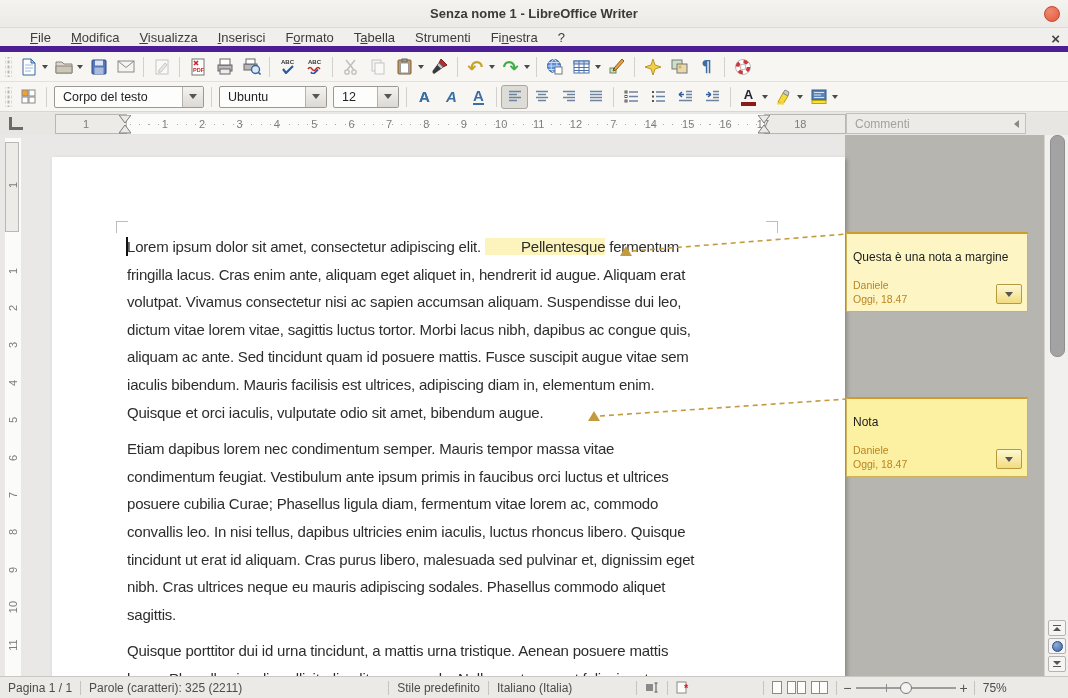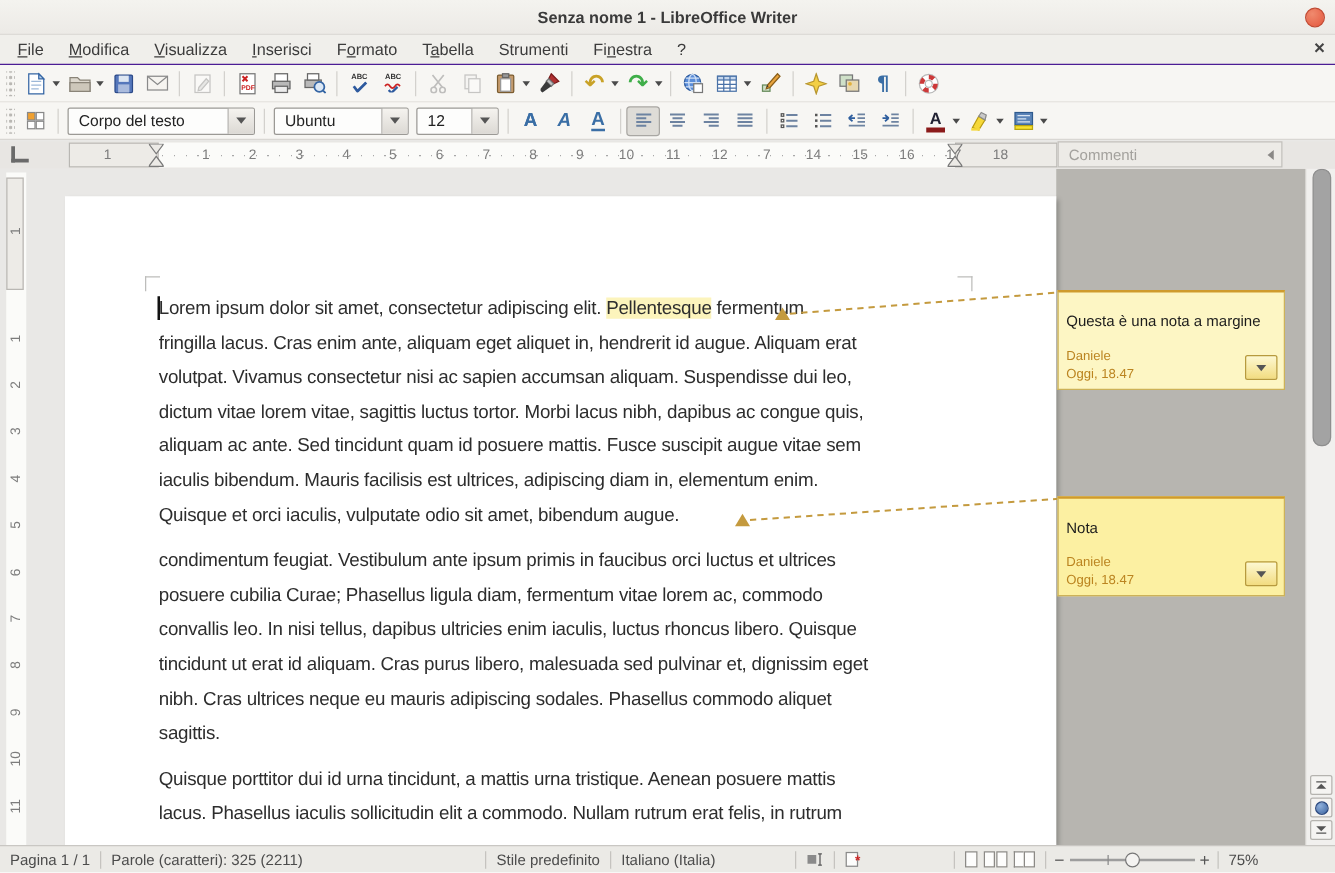--- a/index.html
+++ b/index.html
@@ -8,22 +8,22 @@
        -webkit-font-smoothing:antialiased;}
   
   .titlebar{position:absolute;left:0;top:0;width:1068px;height:27px;
     background:linear-gradient(#f4f3ef,#eceae6);border-bottom:1px solid #dddbd7;
     display:flex;align-items:center;justify-content:center;}
   .titlebar .title{font-weight:bold;font-size:13px;color:#3a3a3a;}
   .win-circle{position:absolute;right:8px;top:6px;width:14px;height:14px;border-radius:50%;
     background:radial-gradient(circle at 35% 30%,#f08a6e,#e4573d);border:1px solid #c14a33;}
   
   .menubar{position:absolute;left:0;top:28px;width:1068px;height:24px;background:#f0efeb;
-    display:flex;align-items:center;padding-left:4px;box-sizing:border-box;
-    border-bottom:1px solid #4c1d95;}
+    display:flex;align-items:center;padding-left:20px;box-sizing:border-box;
+    border-bottom:6px solid #4c1d95;}
   .menuitem{padding:0 10px;font-size:13px;color:#3c3c3c;line-height:23px;cursor:default;}
   .menuitem .mn{text-decoration:underline;}
   .menu-close{position:absolute;right:8px;top:2px;font-size:15px;color:#444;font-weight:bold;line-height:20px;}
   
   .tb{position:absolute;left:0;width:1068px;height:30px;background:#f7f6f3;
       display:flex;align-items:center;padding:0 2px;box-sizing:border-box;}
   .tb1{top:52px;border-bottom:1px solid #e3e1dd;}
   .tb2{top:82px;border-bottom:1px solid #d9d7d3;}
   .grip{width:7px;height:20px;margin:0 3px;
     background-image:radial-gradient(#b9b7b3 1px,transparent 1.2px);
@@ -68,21 +68,21 @@
     font-size:11px;color:#7c7c7c;transform:rotate(-90deg);}
   .vnums{position:absolute;left:0;top:114px;width:16px;display:flex;flex-direction:column;}
   .vnum{height:37.4px;display:flex;align-items:center;justify-content:center;}
   .vnum span{font-size:11px;color:#7c7c7c;transform:rotate(-90deg);display:block;}
   .comments-rail{position:absolute;left:845px;top:0;width:199px;height:541px;background:#b7b5b0;}
   .page{position:absolute;left:52px;top:22px;width:793px;height:519px;background:#ffffff;
     box-shadow:2px 2px 4px rgba(0,0,0,.25);}
   .textcol{position:absolute;left:75px;top:76px;width:650px;}
   .line{height:27.6px;line-height:27.6px;font-size:15px;letter-spacing:-0.2px;color:#2d2d2d;white-space:nowrap;}
   .para{margin-bottom:9px;}
-  .hl{background:#fcf4bc;}
+  .hl{background:#fcf4bc;padding-left:36px;}
   .caret{position:absolute;left:74px;top:80px;width:1.6px;height:19px;background:#111;}
   .cornermark{position:absolute;width:11px;height:11px;border-color:#bdbdbb;}
   .cm-left{left:64px;top:64px;border-left:1px solid #bdbdbb;border-top:1px solid #bdbdbb;}
   .cm-right{left:714px;top:64px;border-right:1px solid #bdbdbb;border-top:1px solid #bdbdbb;}
   .comment-box{position:absolute;left:846px;width:182px;height:80px;box-sizing:border-box;
     border:1px solid #cdb258;border-top:2px solid #cf9b2d;padding:4px 6px;}
   .comment-box .ctext{font-size:12px;color:#1c1c1c;margin-top:12px;}
   .comment-meta{position:absolute;left:6px;bottom:5px;font-size:10.5px;color:#bb8420;line-height:14px;}
   .comment-dd{position:absolute;right:5px;bottom:7px;width:24px;height:18px;border:1px solid #b79a3e;border-radius:2px;
     background:linear-gradient(#fdf8d2,#f2dc80);display:flex;align-items:center;justify-content:center;}
@@ -522,20 +522,21 @@
           <div class="line">fringilla lacus. Cras enim ante, aliquam eget aliquet in, hendrerit id augue. Aliquam erat</div>
               <div class="line">volutpat. Vivamus consectetur nisi ac sapien accumsan aliquam. Suspendisse dui leo,</div>
               <div class="line">dictum vitae lorem vitae, sagittis luctus tortor. Morbi lacus nibh, dapibus ac congue quis,</div>
               <div class="line">aliquam ac ante. Sed tincidunt quam id posuere mattis. Fusce suscipit augue vitae sem</div>
               <div class="line">iaculis bibendum. Mauris facilisis est ultrices, adipiscing diam in, elementum enim.</div>
               <div class="line">Quisque et orci iaculis, vulputate odio sit amet, bibendum augue.</div>
             </div>
         </div>
         <div class="para">
 
+        <div class="line">Etiam dapibus lorem nec condimentum semper. Mauris tempor massa vitae</div>
             <div class="line">condimentum feugiat. Vestibulum ante ipsum primis in faucibus orci luctus et ultrices</div>
             <div class="line">posuere cubilia Curae; Phasellus ligula diam, fermentum vitae lorem ac, commodo</div>
             <div class="line">convallis leo. In nisi tellus, dapibus ultricies enim iaculis, luctus rhoncus libero. Quisque</div>
             <div class="line">tincidunt ut erat id aliquam. Cras purus libero, malesuada sed pulvinar et, dignissim eget</div>
             <div class="line">nibh. Cras ultrices neque eu mauris adipiscing sodales. Phasellus commodo aliquet</div>
             <div class="line">sagittis.</div>
           </div>
         <div class="para">
 
         <div class="line">Quisque porttitor dui id urna tincidunt, a mattis urna tristique. Aenean posuere mattis</div>

